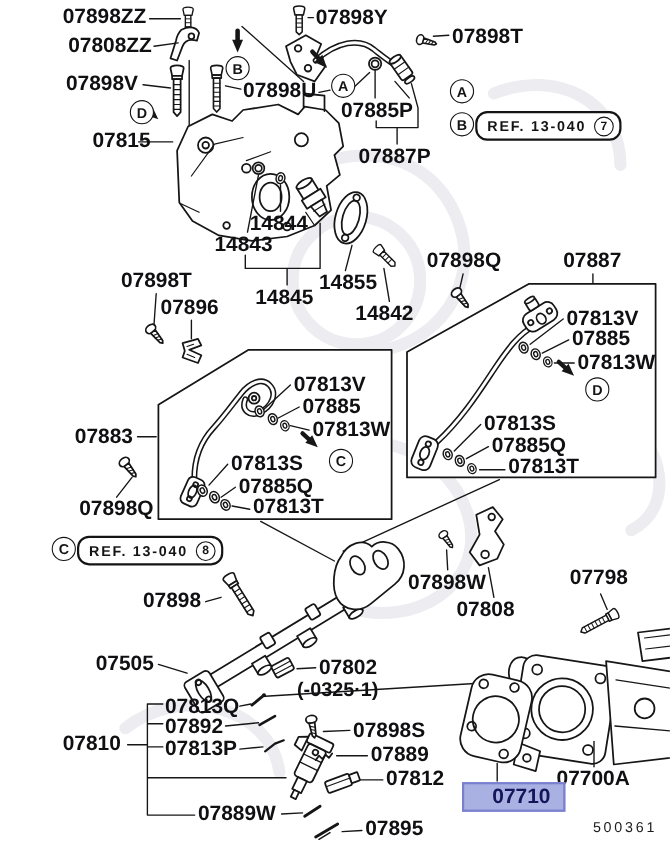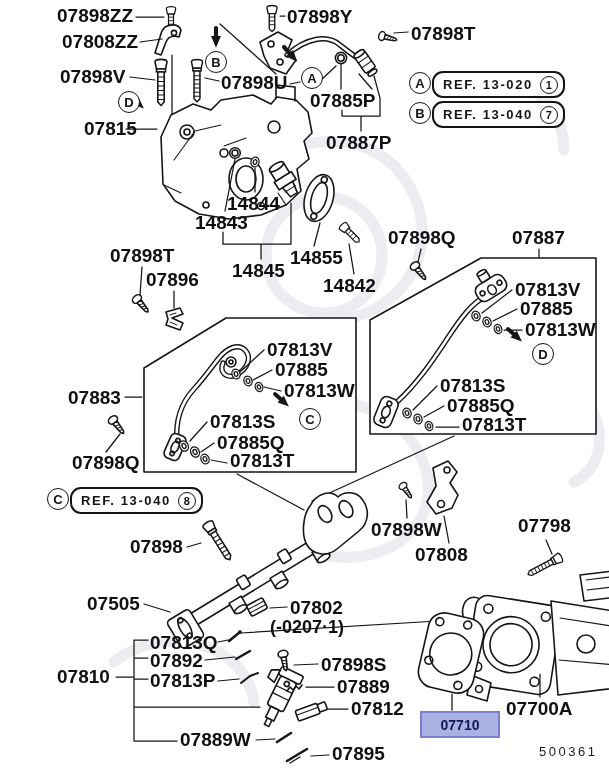--- a/index.html
+++ b/index.html
@@ -20,21 +20,21 @@
   .callout { position:absolute; width:20px; height:20px; border:1.8px solid #141414; border-radius:50%;
              background:#fff; display:flex; align-items:center; justify-content:center;
              font-weight:700; font-size:13px; color:#141414; }
   .refbox { position:absolute; height:23px; border:2px solid #141414; border-radius:11px; background:#fff;
             display:flex; align-items:center; gap:7px; padding:0 5px 0 9px; }
   .reftext { font-weight:700; font-size:13px; letter-spacing:1.6px; color:#141414; }
   .refnum { width:16px; height:16px; border:1.7px solid #141414; border-radius:50%;
             display:flex; align-items:center; justify-content:center; font-weight:700; font-size:11px; color:#141414; }
   .hl { position:absolute; left:396px; top:711px; width:76px; height:23px; background:#a9b1e3;
         border:2px solid #7a80cf; display:flex; align-items:center; justify-content:center;
-        font-weight:700; font-size:14px; color:#15155a; }
+        font-weight:700; font-size:19px; color:#15155a;padding-left:14px; }
   .dwgnum { position:absolute; left:515px; top:744px; font-weight:400; font-size:13px; letter-spacing:2.5px; color:#1c1c1c; }
 </style>
 </head>
 <body>
 
 <div class="stage">
 
 <svg class="art" width="609" height="768" viewBox="0 0 609 768">
   <defs>
     <g id="boltL">
@@ -347,45 +347,41 @@
 <div class="plabel" style="left:186px;top:412px">07813S</div>
 <div class="plabel" style="left:193px;top:433px">07885Q</div>
 <div class="plabel" style="left:206px;top:451px">07813T</div>
 <div class="plabel" style="left:48px;top:453px">07898Q</div>
 <div class="plabel" style="left:106px;top:537px">07898</div>
 <div class="plabel" style="left:347px;top:520px">07898W</div>
 <div class="plabel" style="left:391px;top:545px">07808</div>
 <div class="plabel" style="left:494px;top:516px">07798</div>
 <div class="plabel" style="left:63px;top:594px">07505</div>
 <div class="plabel" style="left:266px;top:598px">07802</div>
-<div class="plabel sub" style="left:246px;top:618px">(-0207·1)</div>
+<div class="plabel sub" style="left:246px;top:618px">(-0325·1)</div>
 <div class="plabel" style="left:33px;top:667px">07810</div>
 <div class="plabel" style="left:126px;top:633px">07813Q</div>
 <div class="plabel" style="left:126px;top:651px">07892</div>
 <div class="plabel" style="left:126px;top:671px">07813P</div>
 <div class="plabel" style="left:156px;top:730px">07889W</div>
 <div class="plabel" style="left:297px;top:655px">07898S</div>
 <div class="plabel" style="left:313px;top:677px">07889</div>
 <div class="plabel" style="left:327px;top:699px">07812</div>
 <div class="plabel" style="left:308px;top:744px">07895</div>
 <div class="plabel" style="left:482px;top:699px">07700A</div>
 
 <div class="hl">07710</div>
 
 <div class="callout" style="left:277px;top:67px">A</div>
 <div class="callout" style="left:181px;top:51px">B</div>
 <div class="callout" style="left:94px;top:91px">D</div>
 <div class="callout" style="left:275px;top:408px">C</div>
 <div class="callout" style="left:508px;top:343px">D</div>
 
 <div class="callout" style="left:385px;top:72px">A</div>
-<div class="refbox" style="left:408px;top:71px">
-  <span class="reftext">REF. 13-020</span>
-  <span class="refnum">1</span>
-</div>
 <div class="callout" style="left:385px;top:102px">B</div>
 <div class="refbox" style="left:408px;top:101px">
   <span class="reftext">REF. 13-040</span>
   <span class="refnum">7</span>
 </div>
 <div class="callout" style="left:23px;top:488px">C</div>
 <div class="refbox" style="left:46px;top:487px">
   <span class="reftext">REF. 13-040</span>
   <span class="refnum">8</span>
 </div>

